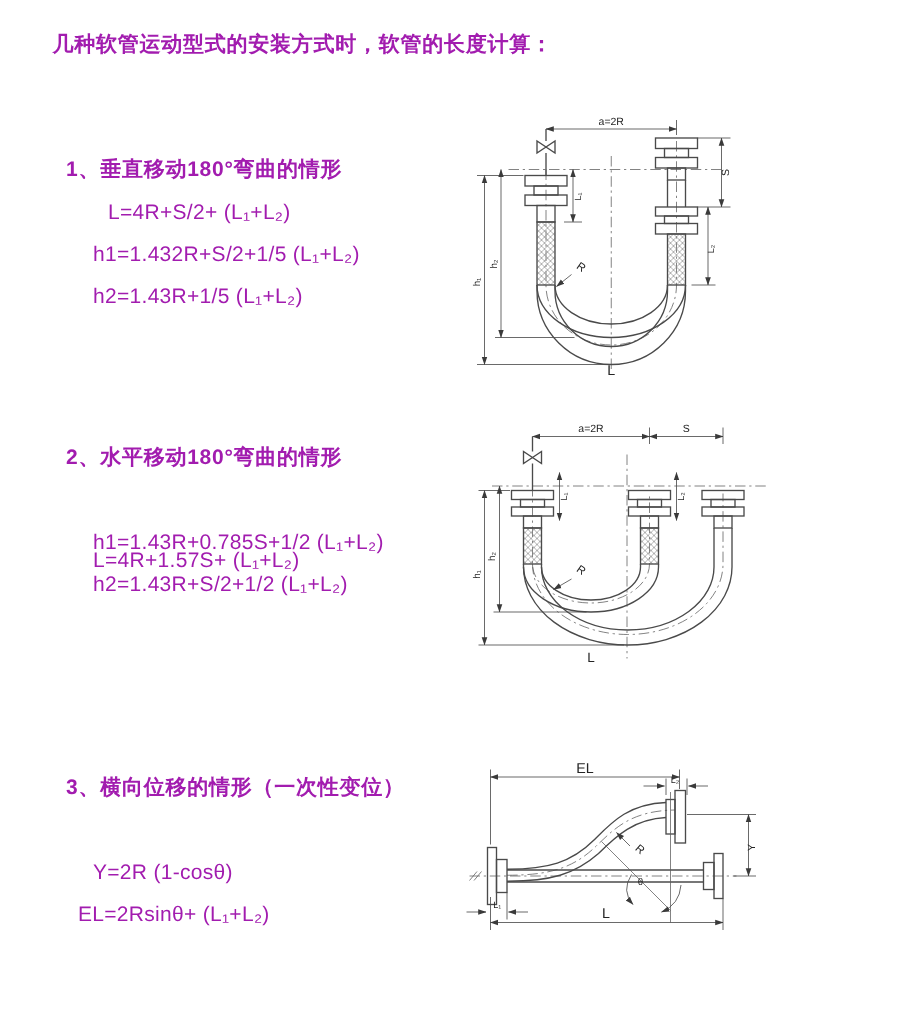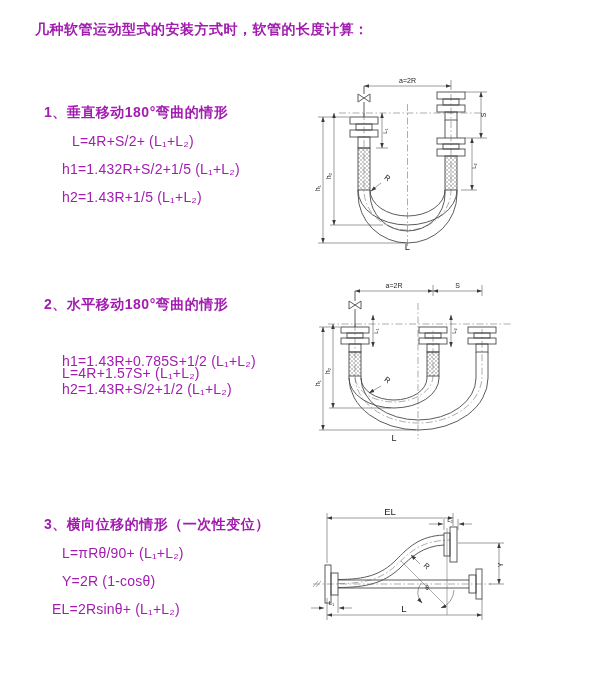--- a/index.html
+++ b/index.html
@@ -26,21 +26,20 @@
   <div class="formula" style="left:72px;top:133px;">L=4R+S/2+ (L₁+L₂)</div>
   <div class="formula" style="left:62px;top:161px;">h1=1.432R+S/2+1/5 (L₁+L₂)</div>
   <div class="formula" style="left:62px;top:189px;">h2=1.43R+1/5 (L₁+L₂)</div>
 
   <div class="sec-heading" style="left:44px;top:296px;">2、水平移动180°弯曲的情形</div>
   <div class="formula" style="left:62px;top:325px;margin-top:40px;">L=4R+1.57S+ (L₁+L₂)</div>
   <div class="formula" style="left:62px;top:353px;">h1=1.43R+0.785S+1/2 (L₁+L₂)</div>
   <div class="formula" style="left:62px;top:381px;">h2=1.43R+S/2+1/2 (L₁+L₂)</div>
 
   <div class="sec-heading" style="left:44px;top:516px;text-align:right;">3、横向位移的情形（一次性变位）</div>
-  <div class="formula" style="left:62px;top:545px;">L=πRθ/90+ (L₁+L₂)</div>
   <div class="formula" style="left:62px;top:573px;">Y=2R (1-cosθ)</div>
   <div class="formula" style="left:52px;top:601px;">EL=2Rsinθ+ (L₁+L₂)</div>
 
   <svg style="left:313px;top:76px;" width="285" height="175" viewBox="0 0 285 175">
     <defs>
       <pattern id="p1" patternUnits="userSpaceOnUse" width="4" height="4">
         <path d="M0,4 L4,0 M0,0 L4,4" stroke="#8a8a8a" stroke-width="0.45"></path>
       </pattern>
       <marker id="m1" viewBox="0 0 10 10" refX="9.5" refY="5" markerWidth="10" markerHeight="10" orient="auto-start-reverse">
         <path d="M0,1.6 L10,5 L0,8.4 Z" fill="#3a3a3a"></path>

